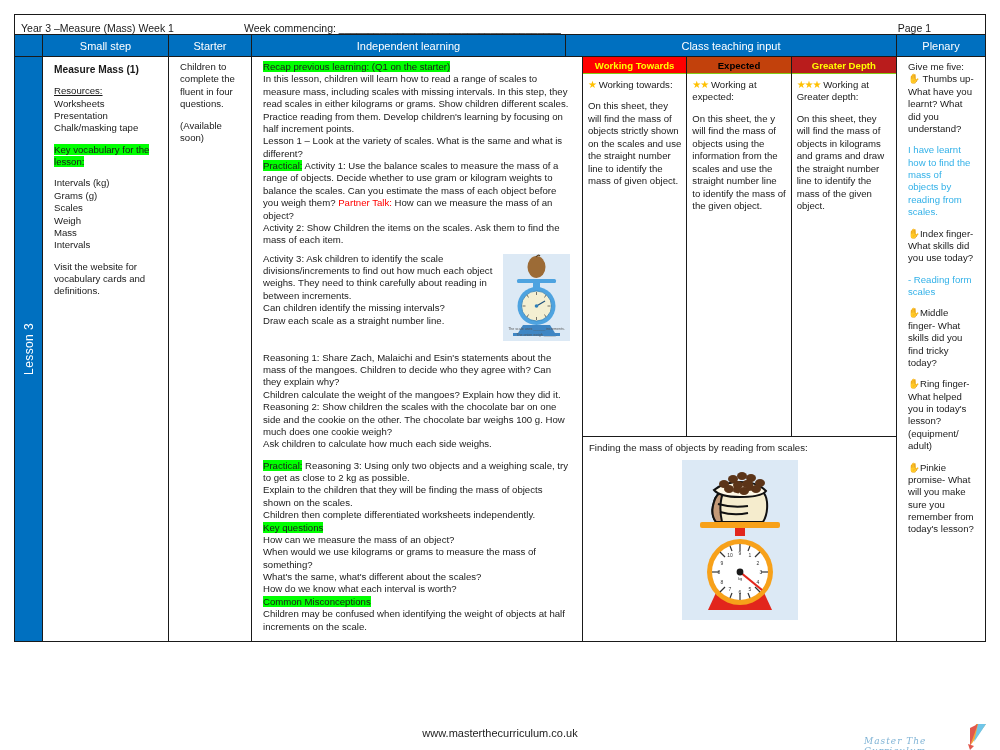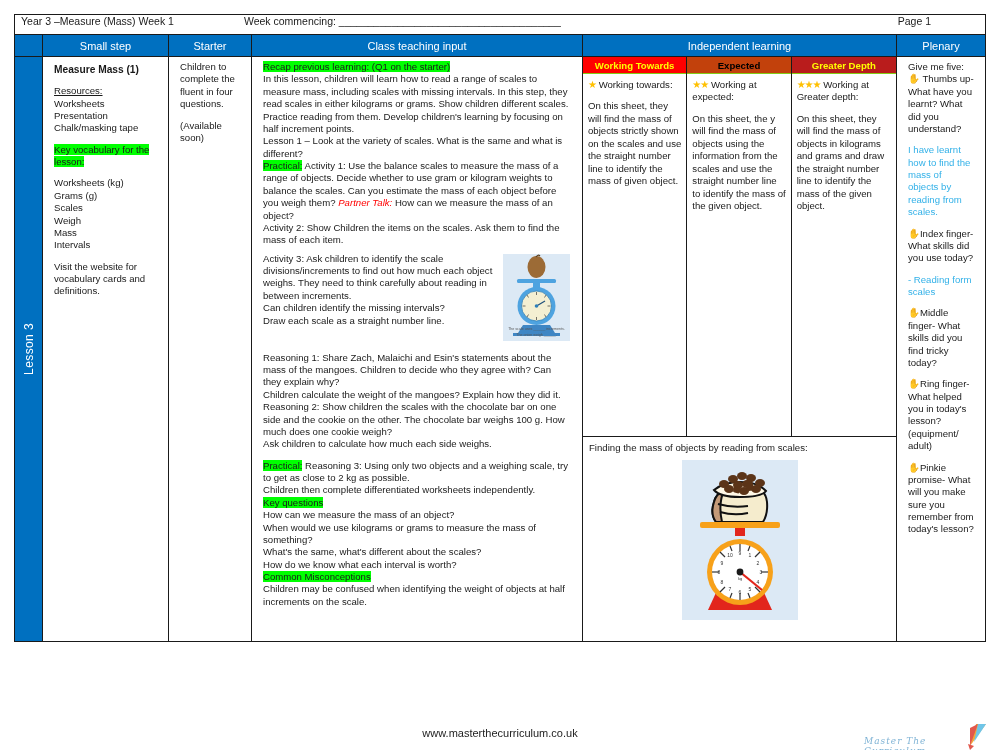--- a/index.html
+++ b/index.html
@@ -22,21 +22,21 @@
     left: 14px;
     top: 14px;
     width: 972px;
     height: 628px;
     box-sizing: border-box;
   }
 
   
   .meta-row {
     display: flex;
-    align-items: flex-start;
+    align-items: flex-end;
     height: 20px;
     border: 1px solid #1a1a1a;
     border-bottom: none;
     box-sizing: border-box;
     font-size: 10.5px;
     padding: 0 6px;
   }
   .meta-title { white-space: nowrap; }
   .meta-commencing {
     margin-left: 70px;
@@ -114,21 +114,21 @@
     letter-spacing: .4px;
   }
 
   h1.step-title {
     font-size: 10.2px;
     font-weight: bold;
     margin: 2px 0 9px 0;
   }
   .u { text-decoration: underline; }
   .hl-inline { background: #00ff00; }
-  .red { color: #ff0000; font-style: italic; }
+  .red { color: #ff0000; }
   .blue-txt { color: #33b1e8; }
   p { margin: 0; }
   .gap { height: 9px; }
   .gap-sm { height: 6px; }
   .list p { margin: 0; }
 
   
   .indep-wrap {
     display: flex;
     flex-direction: column;
@@ -232,22 +232,22 @@
   <div class="meta-row">
     <span class="meta-title">Year 3 –Measure (Mass)  Week 1</span>
     <span class="meta-commencing">Week commencing: ______________________________________</span>
     <span class="meta-page">Page 1</span>
   </div>
 
   <div class="head-row">
     <div class="head-cell c-lesson"></div>
     <div class="head-cell c-small">Small step</div>
     <div class="head-cell c-start">Starter</div>
+    <div class="head-cell c-indep">Independent learning</div>
     <div class="head-cell c-class">Class teaching input</div>
-    <div class="head-cell c-indep">Independent learning</div>
     <div class="head-cell c-plen">Plenary</div>
   </div>
 
   <div class="body-row">
 
     <div class="lesson-tab">
       <span>Lesson 3</span>
     </div>
 
     <div class="cell c-small">
@@ -255,21 +255,21 @@
       <p class="u">Resources:</p>
       <div class="list">
         <p>Worksheets</p>
         <p>Presentation</p>
         <p>Chalk/masking tape</p>
       </div>
       <div class="gap"></div>
       <p><span class="hl-inline">Key vocabulary for the lesson:</span></p>
       <div class="gap"></div>
       <div class="list">
-        <p>Worksheets (kg)</p>
+        <p>Intervals (kg)</p>
         <p>Grams (g)</p>
         <p>Scales</p>
         <p>Weigh</p>
         <p>Mass</p>
         <p>Intervals</p>
       </div>
       <div class="gap"></div>
       <p>Visit the website for vocabulary cards and definitions.</p>
     </div>
 
@@ -318,20 +318,21 @@
       <p> Can children identify the missing intervals?</p>
       <p> Draw each scale as a straight number line.</p>
       <div style="clear:both"></div>
       <div class="gap"></div>
       <p>Reasoning 1: Share Zach, Malaichi and Esin's statements about the mass of the mangoes.  Children to decide who they agree with? Can they explain why?</p>
       <p>Children calculate the weight of the mangoes? Explain how they did it.</p>
       <p>Reasoning 2: Show children the scales with the chocolate bar on one side and the cookie on the other.  The chocolate bar weighs 100 g.  How much does one cookie weigh?</p>
       <p>Ask children to calculate how much each side weighs.</p>
       <div class="gap"></div>
       <p><span class="hl-inline">Practical:</span><span> Reasoning 3: Using only two objects and a weighing scale, try to get as close to 2 kg as possible.</span></p>
+      <p>Explain to the children that they will be finding the mass of objects shown on the scales.</p>
       <p>Children then complete differentiated worksheets independently.</p>
       <p><span class="hl-inline">Key questions</span></p>
       <div class="list">
         <p>How can we measure the mass of an object?</p>
         <p>When would we use kilograms or grams to measure the mass of something?</p>
         <p>What's the same, what's different about the scales?</p>
         <p>How do we know what each interval is worth?</p>
       </div>
       <p><span class="hl-inline">Common Misconceptions</span></p>
       <p>Children may be confused when identifying the weight of objects at half increments on the scale.</p>

